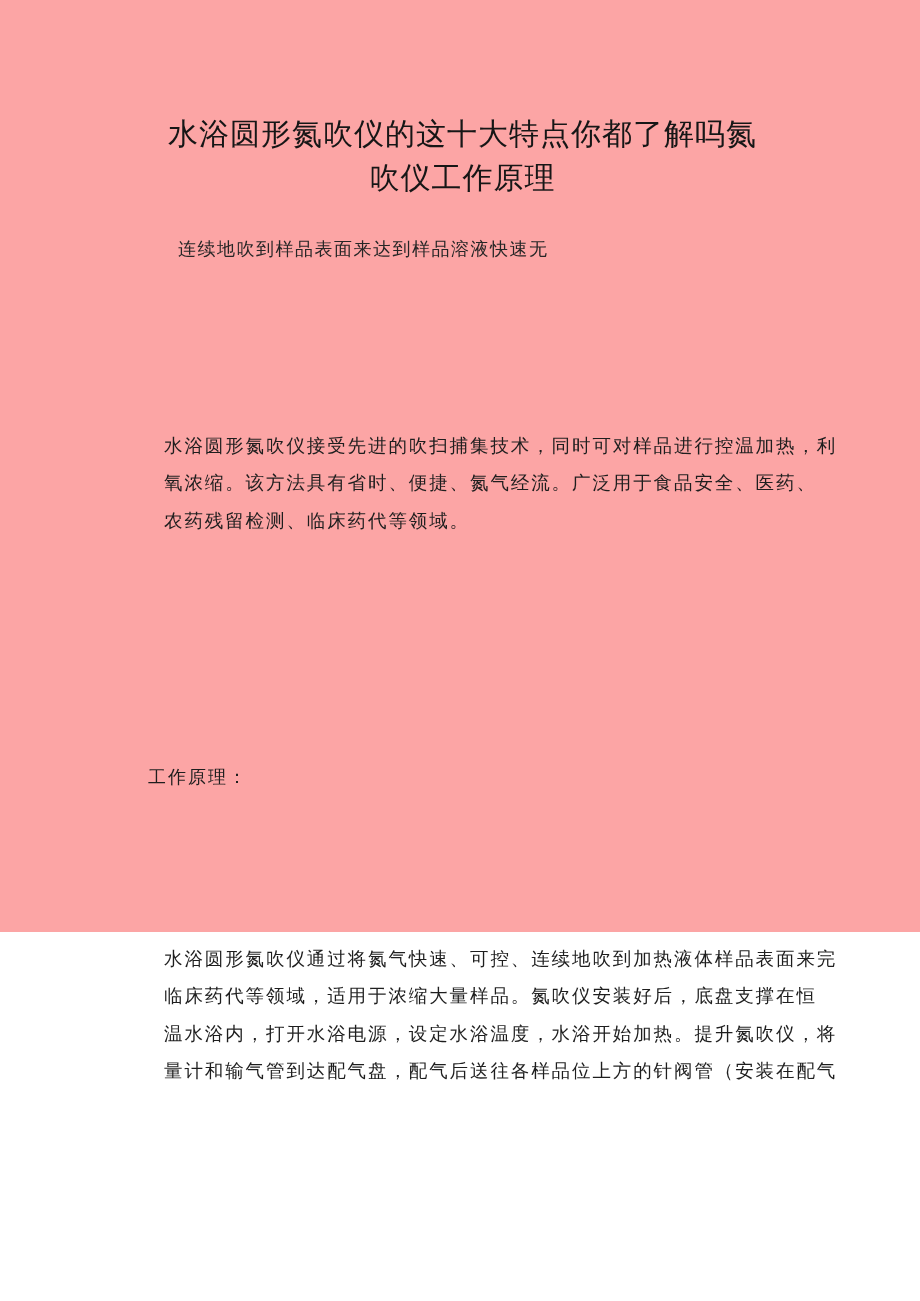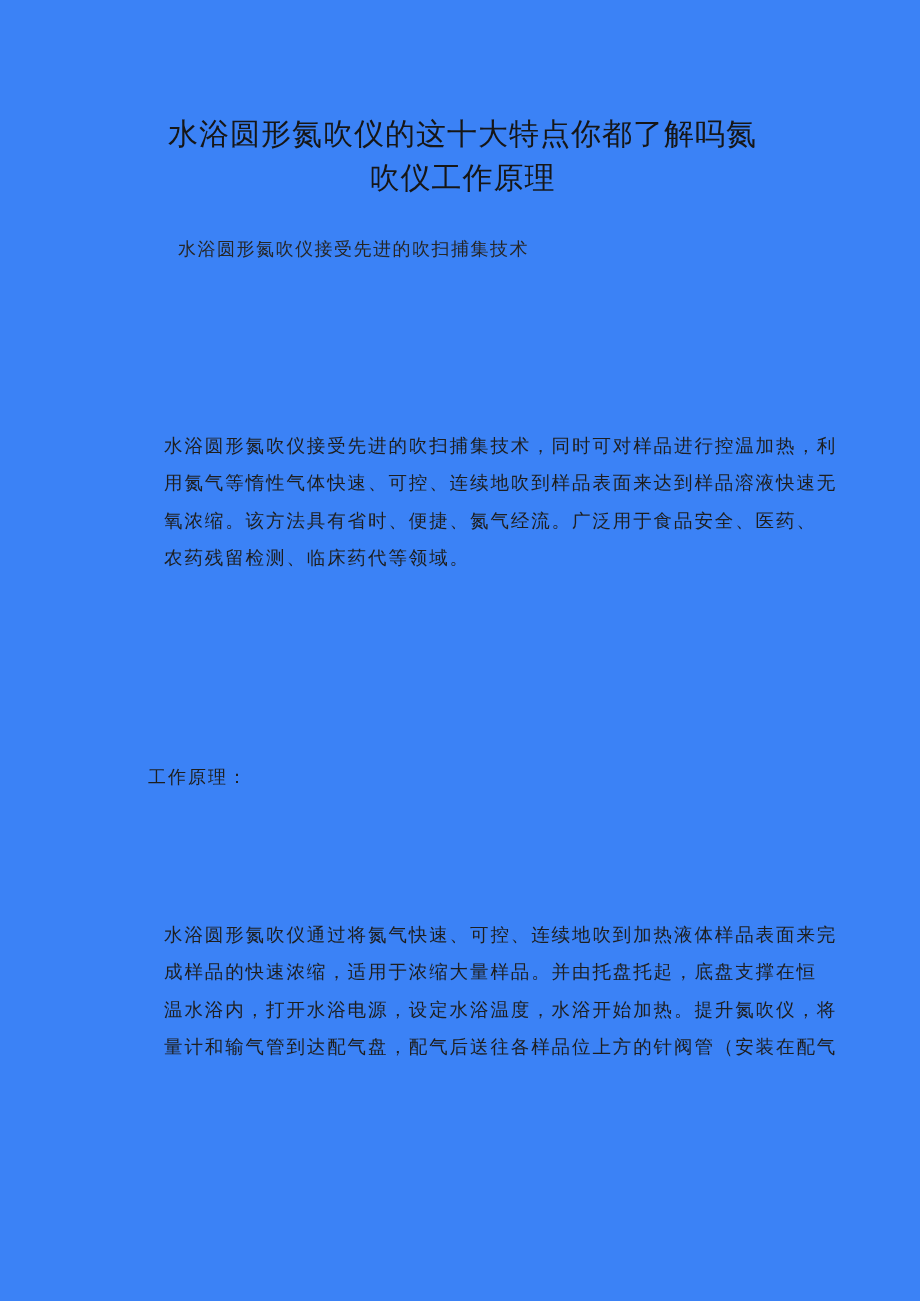--- a/index.html
+++ b/index.html
@@ -12,22 +12,22 @@
     height: 1301px;
     position: relative;
     overflow: hidden;
     font-family: "DejaVu Serif", "Liberation Serif", serif;
     color: #1a1a1a;
   }
   .page {
     position: absolute;
     left: 0; top: 0;
     width: 920px;
-    height: 1301px;
-    background: #3b82f6;
+    height: 932px;
+    background: #fca5a5;
   }
   .title {
     position: absolute;
     left: 140px;
     top: 112px;
     width: 645px;
     text-align: center;
     font-size: 30px;
     line-height: 44px;
     letter-spacing: 1px;
@@ -65,43 +65,42 @@
   .heading2 {
     position: absolute;
     left: 136px;
     top: 752px;
     font-size: 18px;
     line-height: 26px;
     letter-spacing: 2px;
     color: #1e1e1e;
     margin: 12px;
   }
-  .p2 { top: 916px; }
+  .p2 { top: 940px; }
 </style>
 </head>
 <body>
 
 <div class="page">
 
   <h1 class="title">
     <span style="display:block">水浴圆形氮吹仪的这十大特点你都了解吗氮</span>
     <span style="display:block">吹仪工作原理</span>
   </h1>
 
-  <p class="subtitle">水浴圆形氮吹仪接受先进的吹扫捕集技术</p>
+  <p class="subtitle">连续地吹到样品表面来达到样品溶液快速无</p>
 
   <p class="para p1">
     <span class="line">水浴圆形氮吹仪接受先进的吹扫捕集技术，同时可对样品进行控温加热，利</span>
-    <span class="line">用氮气等惰性气体快速、可控、连续地吹到样品表面来达到样品溶液快速无</span>
     <span class="line">氧浓缩。该方法具有省时、便捷、氮气经流。广泛用于食品安全、医药、</span>
     <span class="line">农药残留检测、临床药代等领域。</span>
   </p>
 
   <p class="heading2">工作原理：</p>
 
   <p class="para p2">
     <span class="line">水浴圆形氮吹仪通过将氮气快速、可控、连续地吹到加热液体样品表面来完</span>
-    <span class="line">成样品的快速浓缩，适用于浓缩大量样品。并由托盘托起，底盘支撑在恒</span>
+    <span class="line">临床药代等领域，适用于浓缩大量样品。氮吹仪安装好后，底盘支撑在恒</span>
     <span class="line">温水浴内，打开水浴电源，设定水浴温度，水浴开始加热。提升氮吹仪，将</span>
     <span class="line">量计和输气管到达配气盘，配气后送往各样品位上方的针阀管（安装在配气</span>
   </p>
 
 </div>
 
 </body></html>

